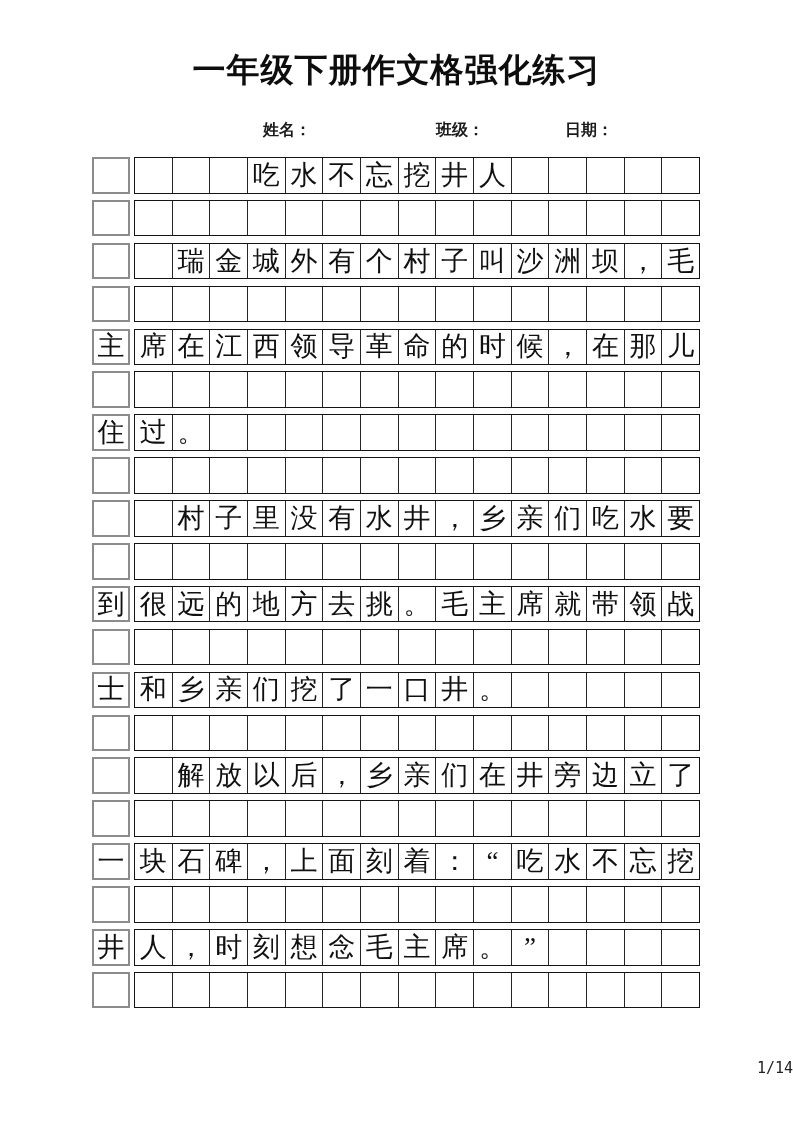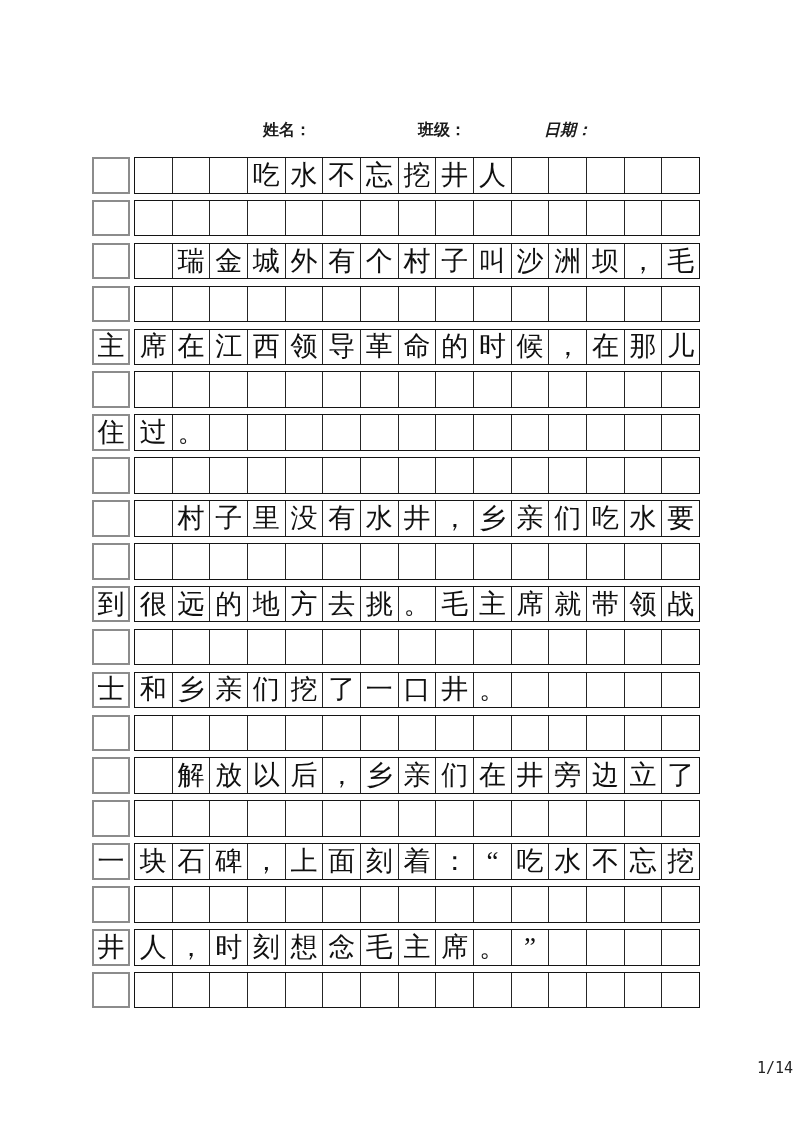--- a/index.html
+++ b/index.html
@@ -23,22 +23,22 @@
     font-family:cursive;
   }
   .field{
     position:absolute;
     top:120px;
     font-size:16px;
     font-weight:600;
     color:#1a1a1a;
   }
   .field-name{left:263px;}
-  .field-class{left:418px;}
-  .field-date{left:544px;font-style:italic;}
+  .field-class{left:436px;}
+  .field-date{left:565px;}
   .grid{
     position:absolute;
     left:92px;top:157px;
     width:608px;
     display:flex;
     flex-direction:column;
     gap:6.4px;
   }
   .row{
     display:flex;
@@ -79,20 +79,21 @@
     text-align:right;
     font-size:15px;
     color:#222;
     font-family:"DejaVu Sans Mono",monospace;
   }
 </style>
 </head>
 <body>
 
 <div class="page">
+  <h1 class="title">一年级下册作文格强化练习</h1>
 
   <span class="field field-name">姓名：</span>
   <span class="field field-class">班级：</span>
   <span class="field field-date">日期：</span>
 
   <div class="grid" id="grid">
       <div class="row">
         <div class="cell-first"></div>
         <div class="strip">
           <div class="cell"></div>

